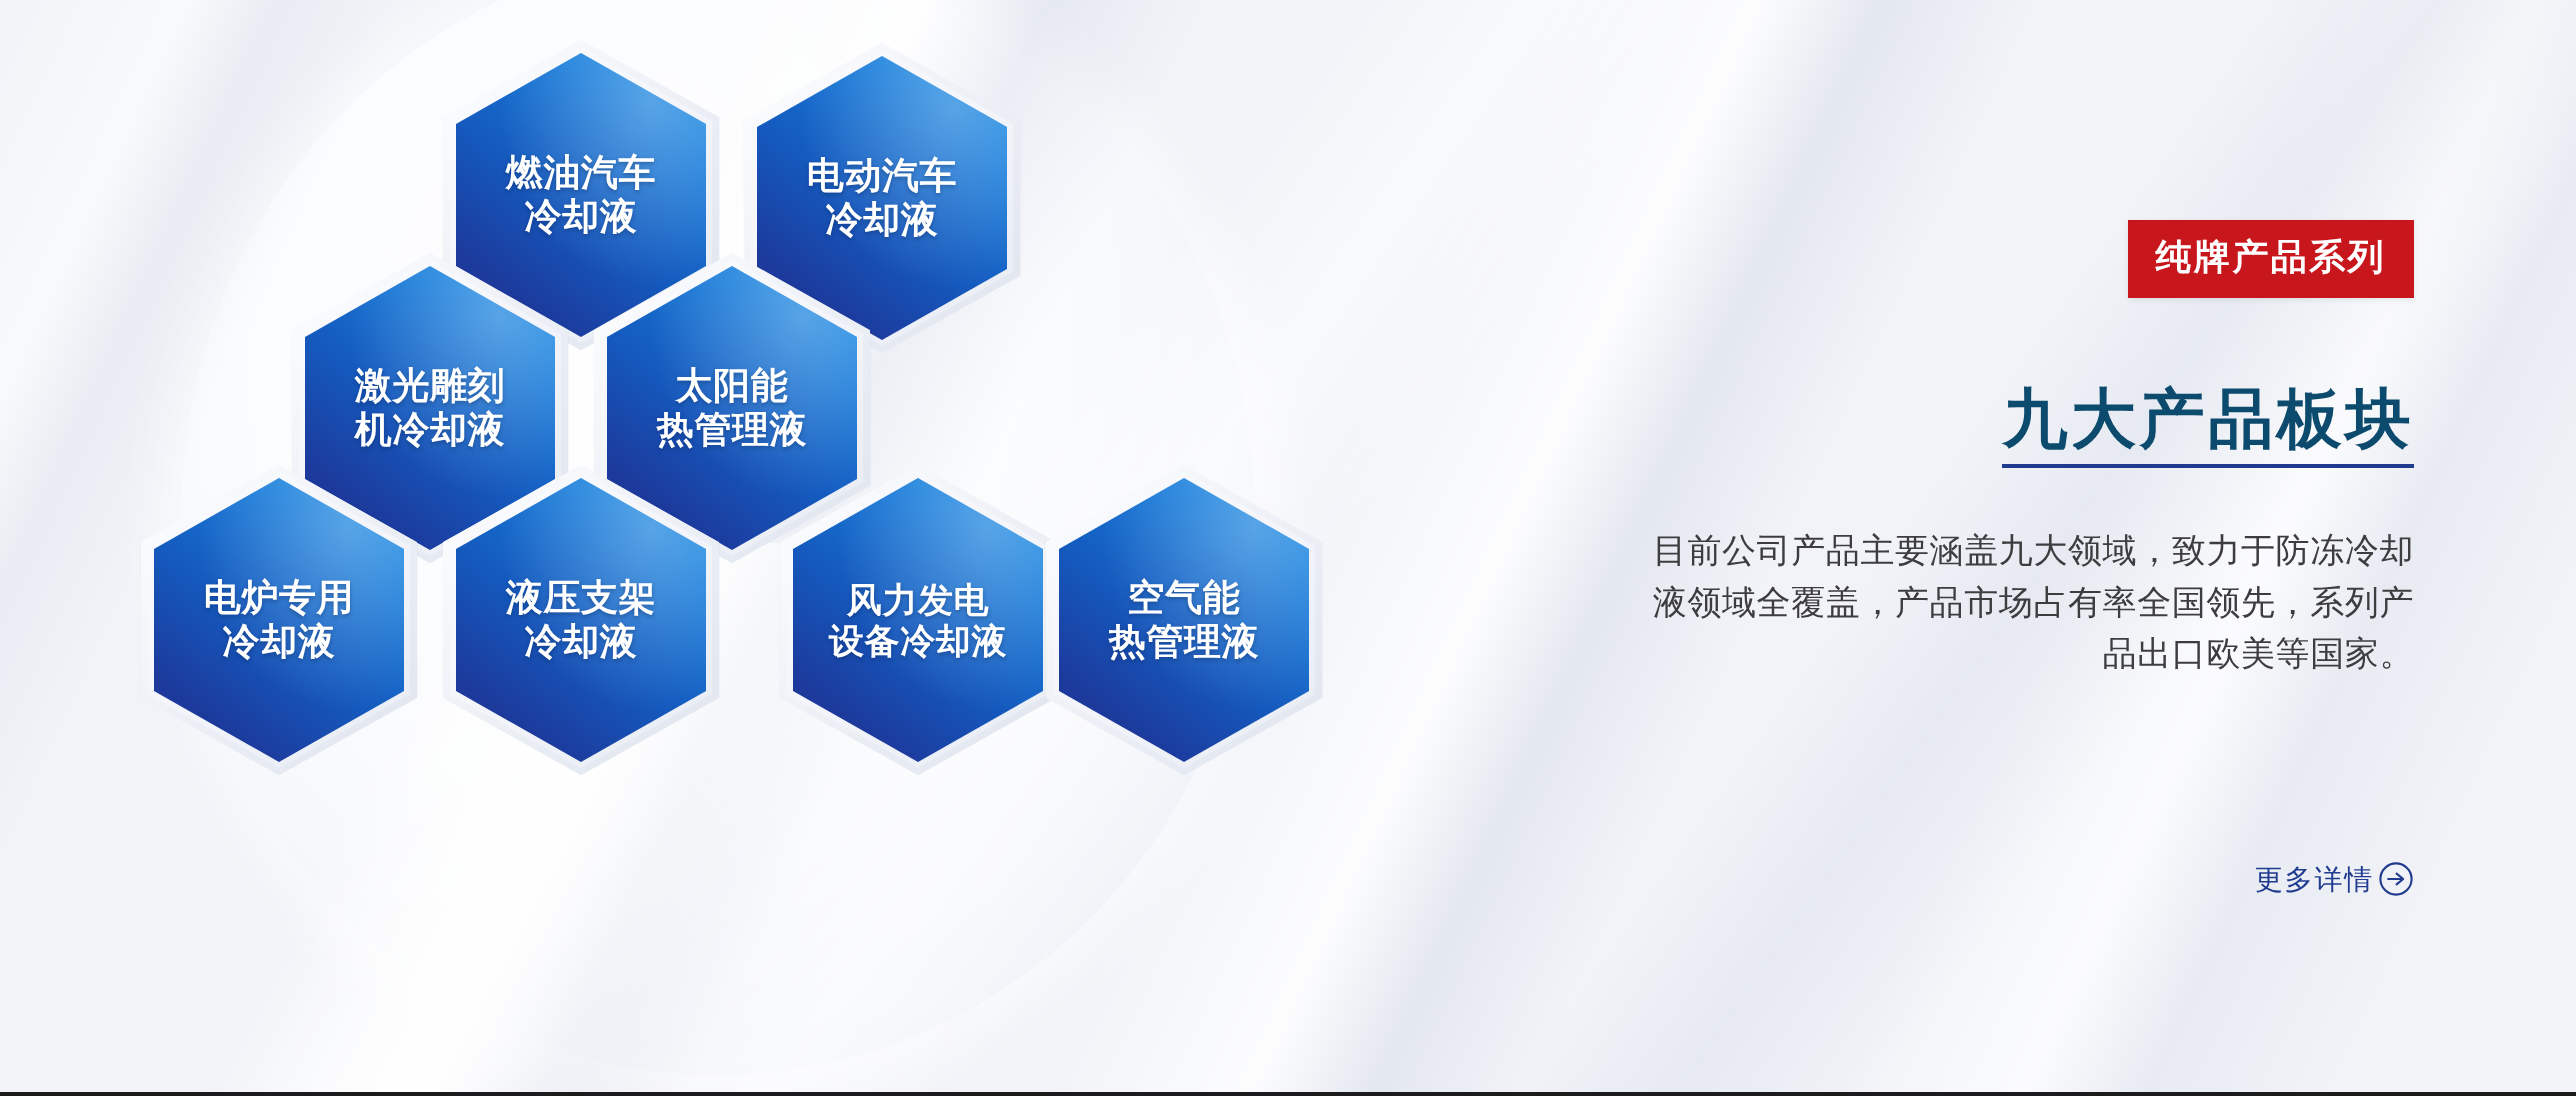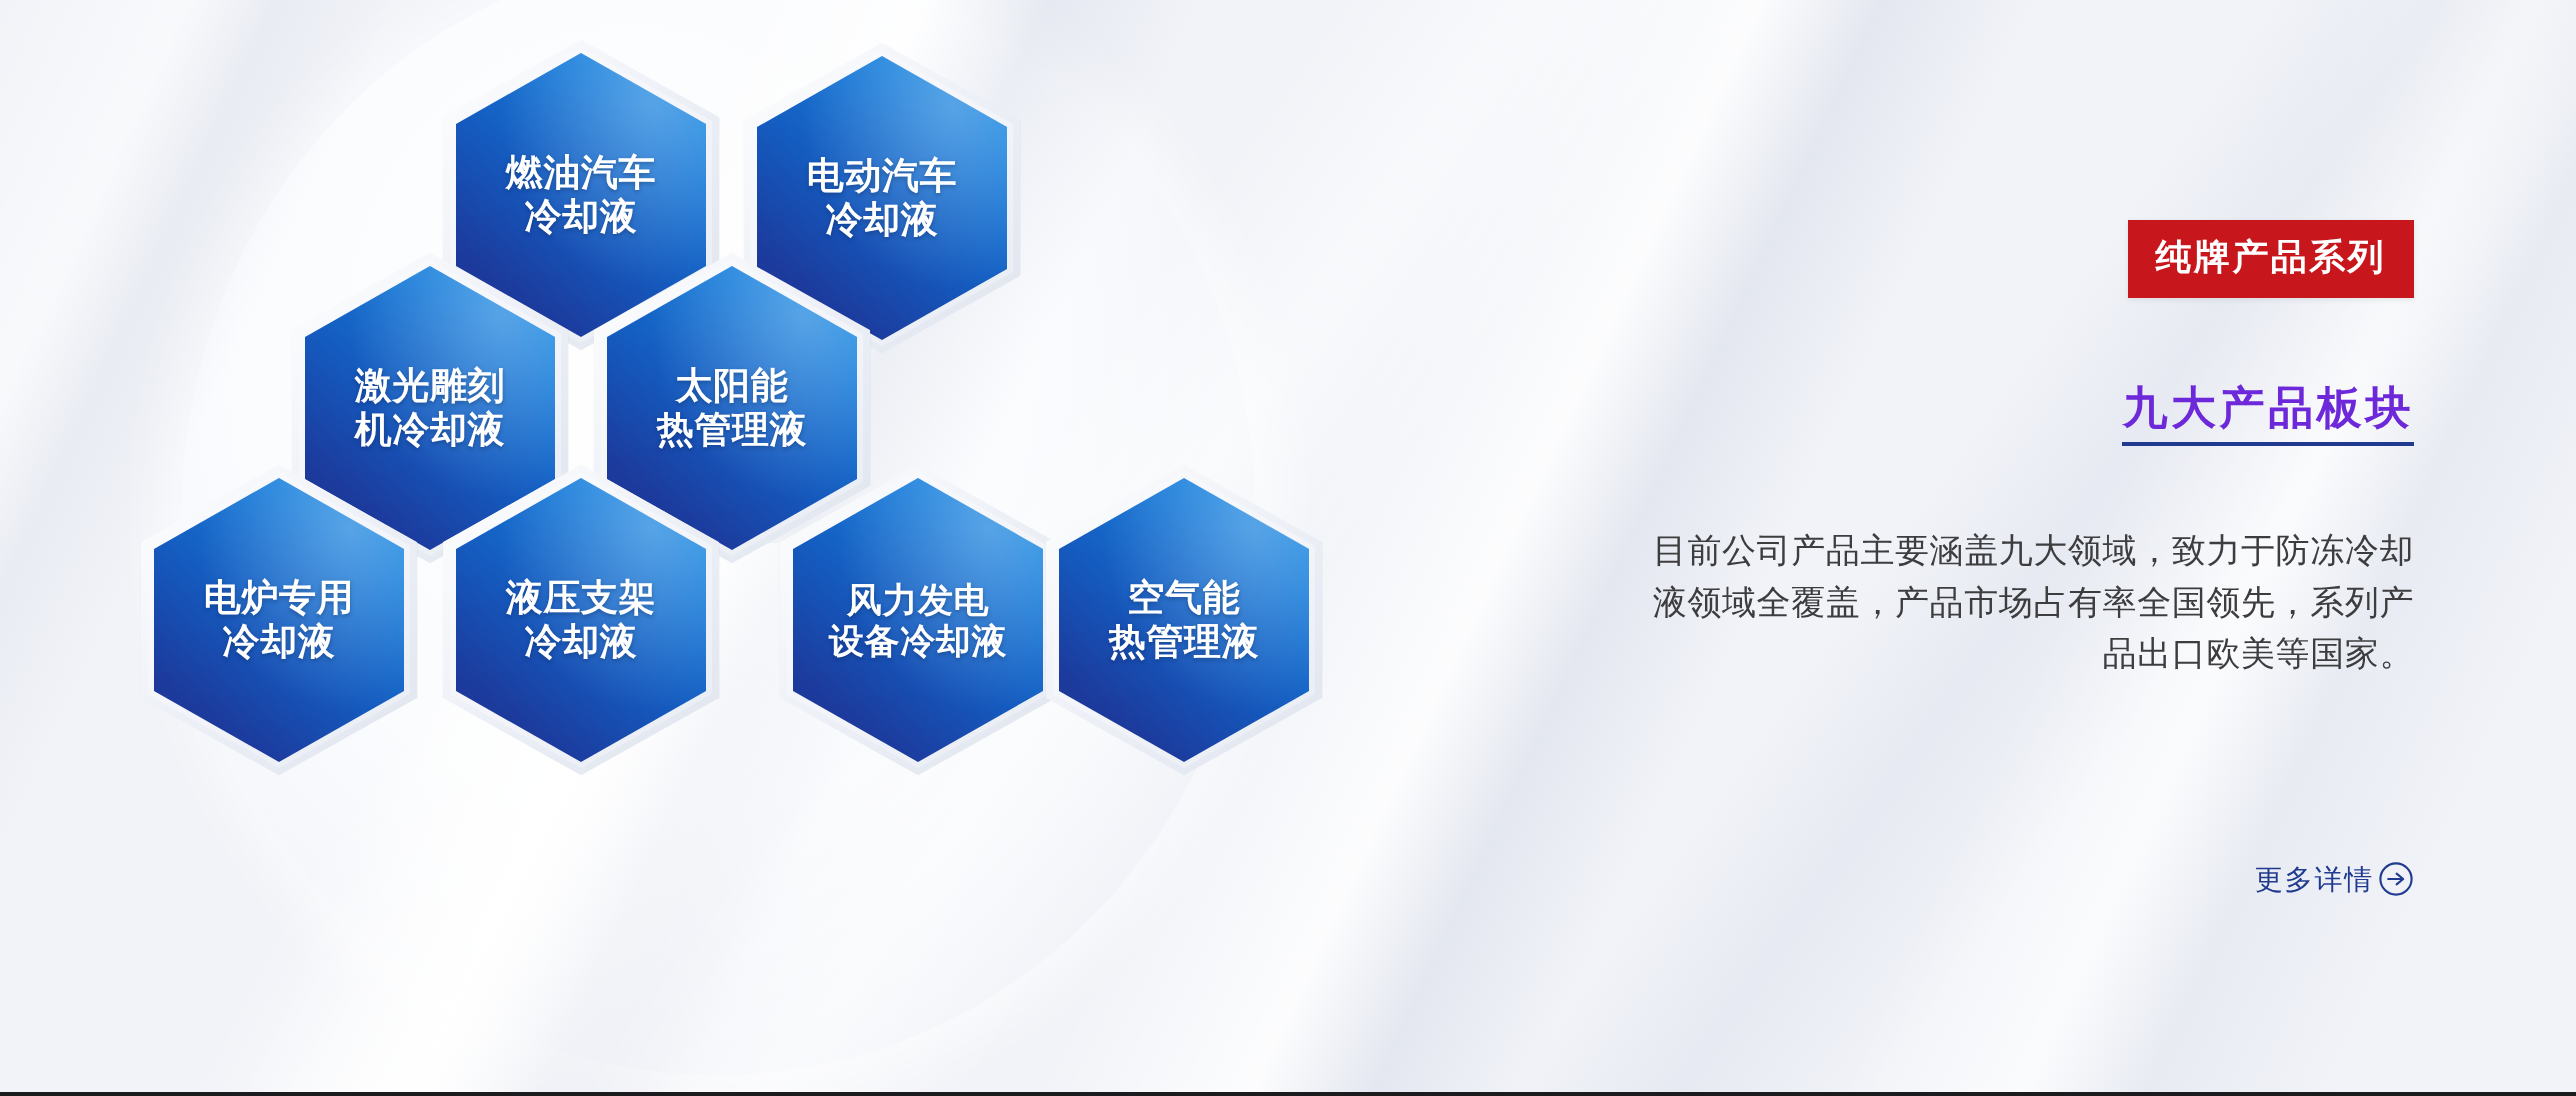--- a/index.html
+++ b/index.html
@@ -119,21 +119,21 @@
     position:absolute;right:162px;top:220px;
     background:#c8161d;
     padding:13.3px 28px 15.7px 28px;
     color:#ffffff;font-size:36px;font-weight:700;letter-spacing:2.4px;
     box-shadow:0 2.4px 6px rgba(0,0,0,0.08);
   }
   .title-wrap{
     position:absolute;right:162px;top:384px;text-align:right;
   }
   .title{
-    color:#6d28d9;font-size:45px;font-weight:700;letter-spacing:3.6px;
+    color:#0c4a6e;font-size:65px;font-weight:700;letter-spacing:3.6px;
     line-height:1.08;white-space:nowrap;
   }
   .title-underline{
     margin-top:9.7px;height:4.2px;background:#1f3a8f;width:100%;
   }
   .desc{
     position:absolute;right:162px;top:525px;width:785px;
     color:#3d3d3f;font-size:34px;line-height:1.52;
     text-align:right;font-weight:400;letter-spacing:0.6px;
   }

